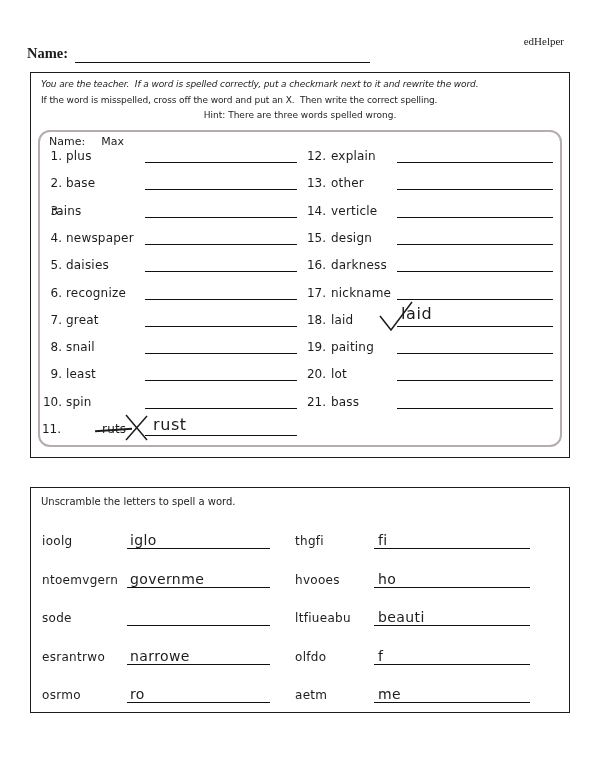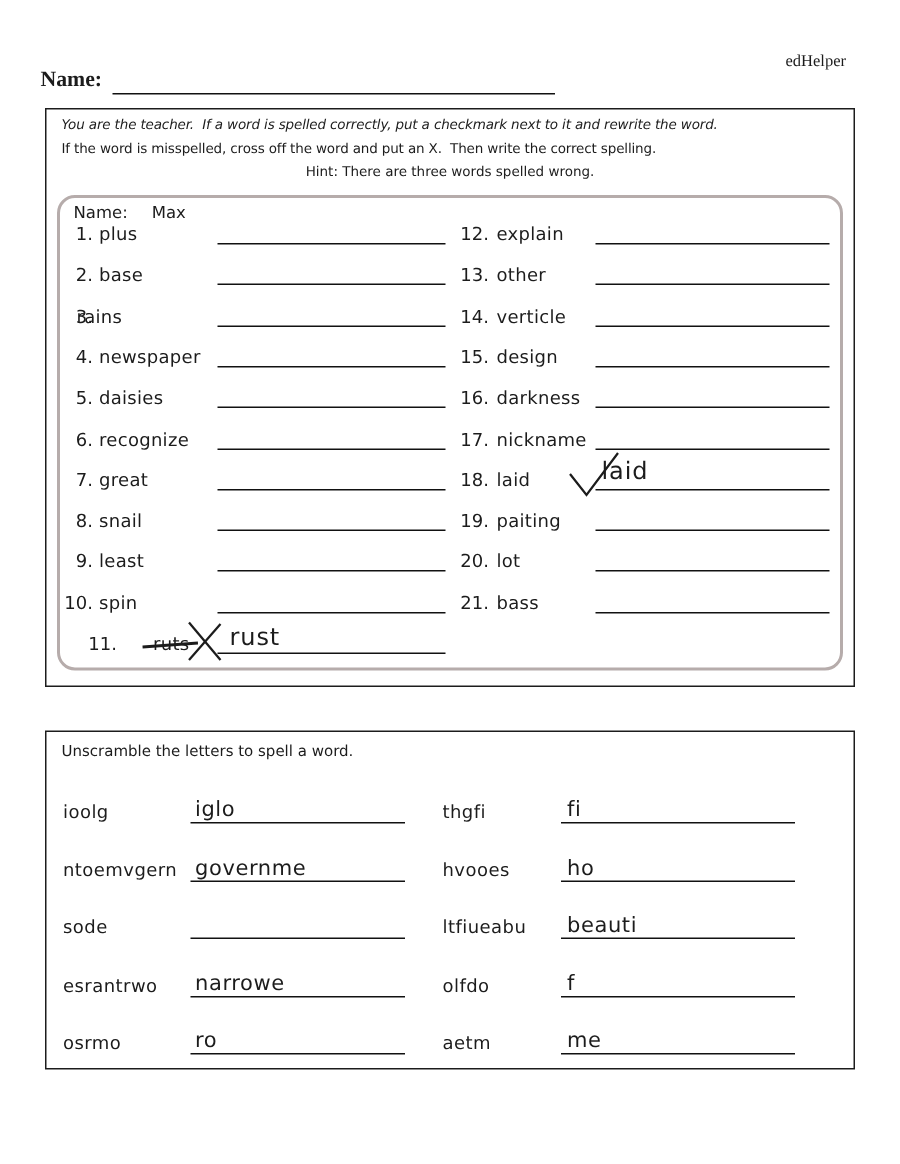--- a/index.html
+++ b/index.html
@@ -98,21 +98,21 @@
         <span class="sp-num" style="left: 28px; width: 34px;">9.</span>
         <span class="sp-word" style="left: 66px;">least</span>
         <div class="ans-line" style="left: 145px; width: 152px; top: 12px;"></div>
       </div>
       <div class="sp-row" style="top: 395.7px;">
         <span class="sp-num" style="left: 28px; width: 34px;">10.</span>
         <span class="sp-word" style="left: 66px;">spin</span>
         <div class="ans-line" style="left: 145px; width: 152px; top: 12px;"></div>
       </div>
       <div class="sp-row" style="top: 423px;">
-        <span class="sp-num" style="left: 44px; width: 34px;">11.</span>
+        <span class="sp-num" style="left: 27px; width: 34px;">11.</span>
         <span class="sp-word struck" style="left: 66px; margin-left: 36px;">ruts</span>
         <div class="ans-line" style="left: 145px; width: 152px; top: 12px;"></div>
         <div class="mark" style="left: 124px; top: -10px;">
           <svg width="25" height="29" viewBox="0 0 25 29">
             <line x1="2" y1="2" x2="23" y2="27" stroke="#1c1c1c" stroke-width="1.5"></line>
             <line x1="23" y1="3" x2="2" y2="27" stroke="#1c1c1c" stroke-width="1.5"></line>
           </svg>
         </div>
         <span class="hand" style="left: 153px; top: -6px;">rust</span>
       </div>

